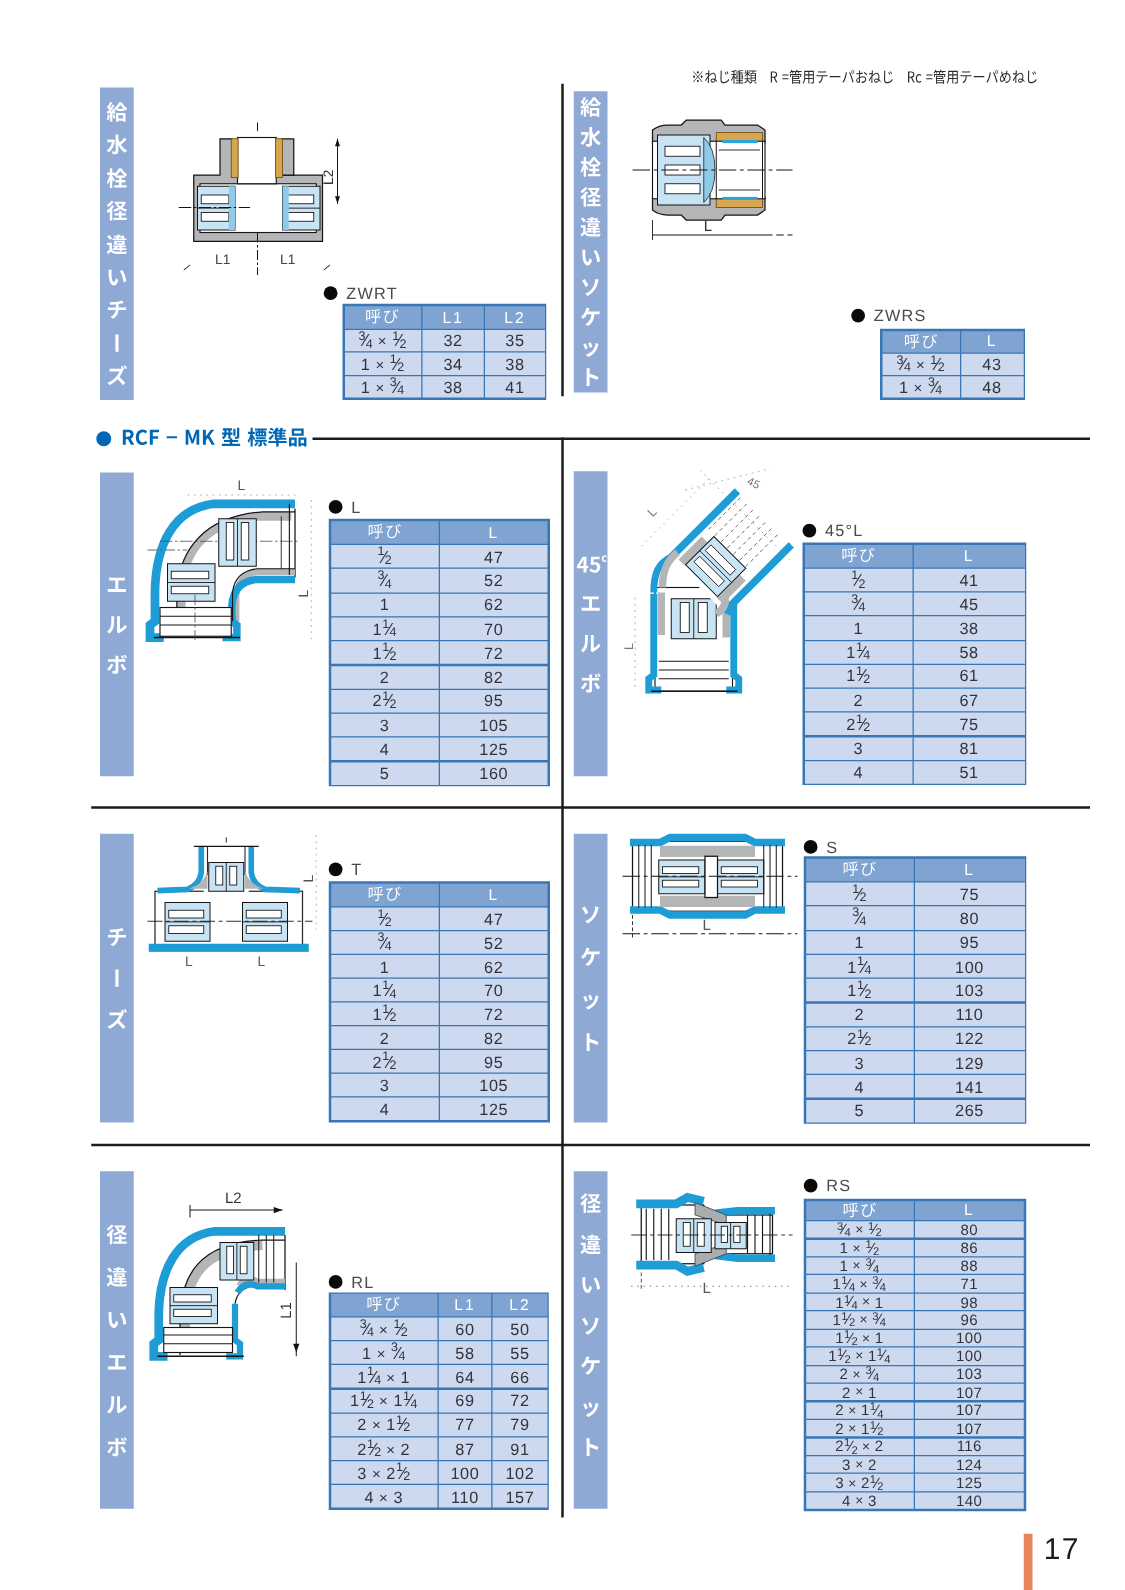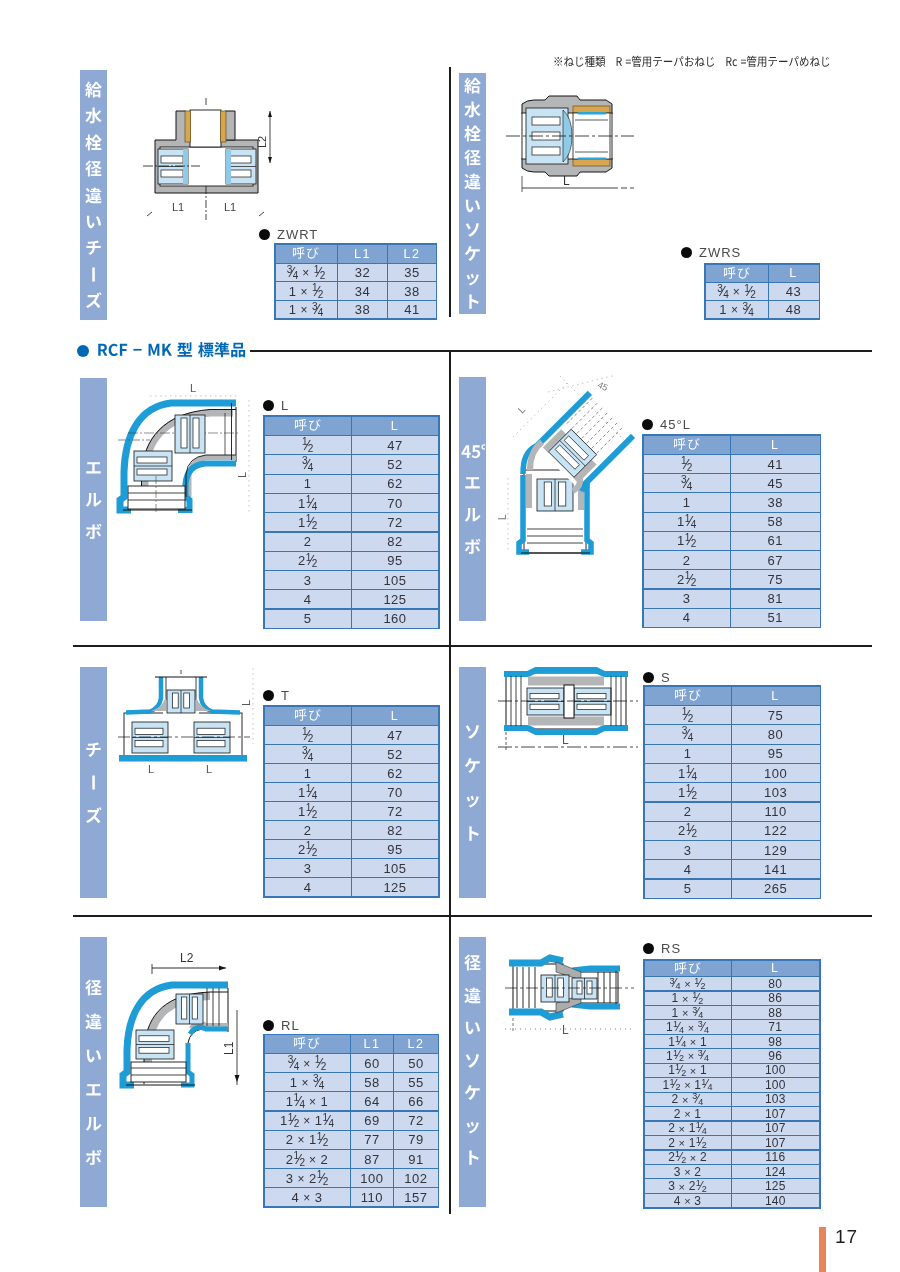--- a/index.html
+++ b/index.html
@@ -572,21 +572,21 @@
       <div class="dc2">3<span class="sx">×</span>2</div>
       <div class="dc2">124</div>
       <div class="dc2">3<span class="sx">×</span>2<span class="sn">1</span><span class="ssl">⁄</span><span class="sd">2</span></div>
       <div class="dc2">125</div>
       <div class="dc2">4<span class="sx">×</span>3</div>
       <div class="dc2">140</div>
     </div>
 
 <div class="abs" style="left:819px;top:1227px;width:7px;height:45px;background:#E8845C"></div>
 
-<div class="abs" style="left:835px;top:1226px;font-size:19px;color:#1d1d1d;letter-spacing:1px">17</div>
+<div class="abs" style="left:835px;top:1226px;font-size:24px;color:#1d1d1d;letter-spacing:1px">17</div>
 <svg class="abs" style="left:140px;top:95px" width="136" height="128" viewBox="140 95 136 128">
       <path d="M176,111 L186,111 L186,140 L258,140 L258,193 L155,193 L155,140 L176,140 Z" fill="#B4B5B7" stroke="#141414" stroke-width="1"></path>
       <path d="M225,111 L235,111 L235,140 L225,140 Z" fill="#B4B5B7" stroke="#141414" stroke-width="1"></path>
       <rect x="160" y="147" width="93" height="39" fill="#fff" stroke="#141414" stroke-width="0.9"></rect>
       <rect x="190" y="110" width="31" height="37" fill="#fff" stroke="#141414" stroke-width="0.9"></rect>
       <rect x="185" y="111" width="5.5" height="31" fill="#D8A64F" stroke="#6b4f14" stroke-width="0.7"></rect>
       <rect x="220.5" y="111" width="5.5" height="31" fill="#D8A64F" stroke="#6b4f14" stroke-width="0.7"></rect>
       <rect x="158" y="149" width="30" height="35" fill="#C7E3F4" stroke="#141414" stroke-width="0.8"></rect>
       <rect x="161" y="156.0" width="22" height="7.0" fill="#fff" stroke="#141414" stroke-width="0.7"></rect>
       <rect x="161" y="170.0" width="22" height="7.0" fill="#fff" stroke="#141414" stroke-width="0.7"></rect>

